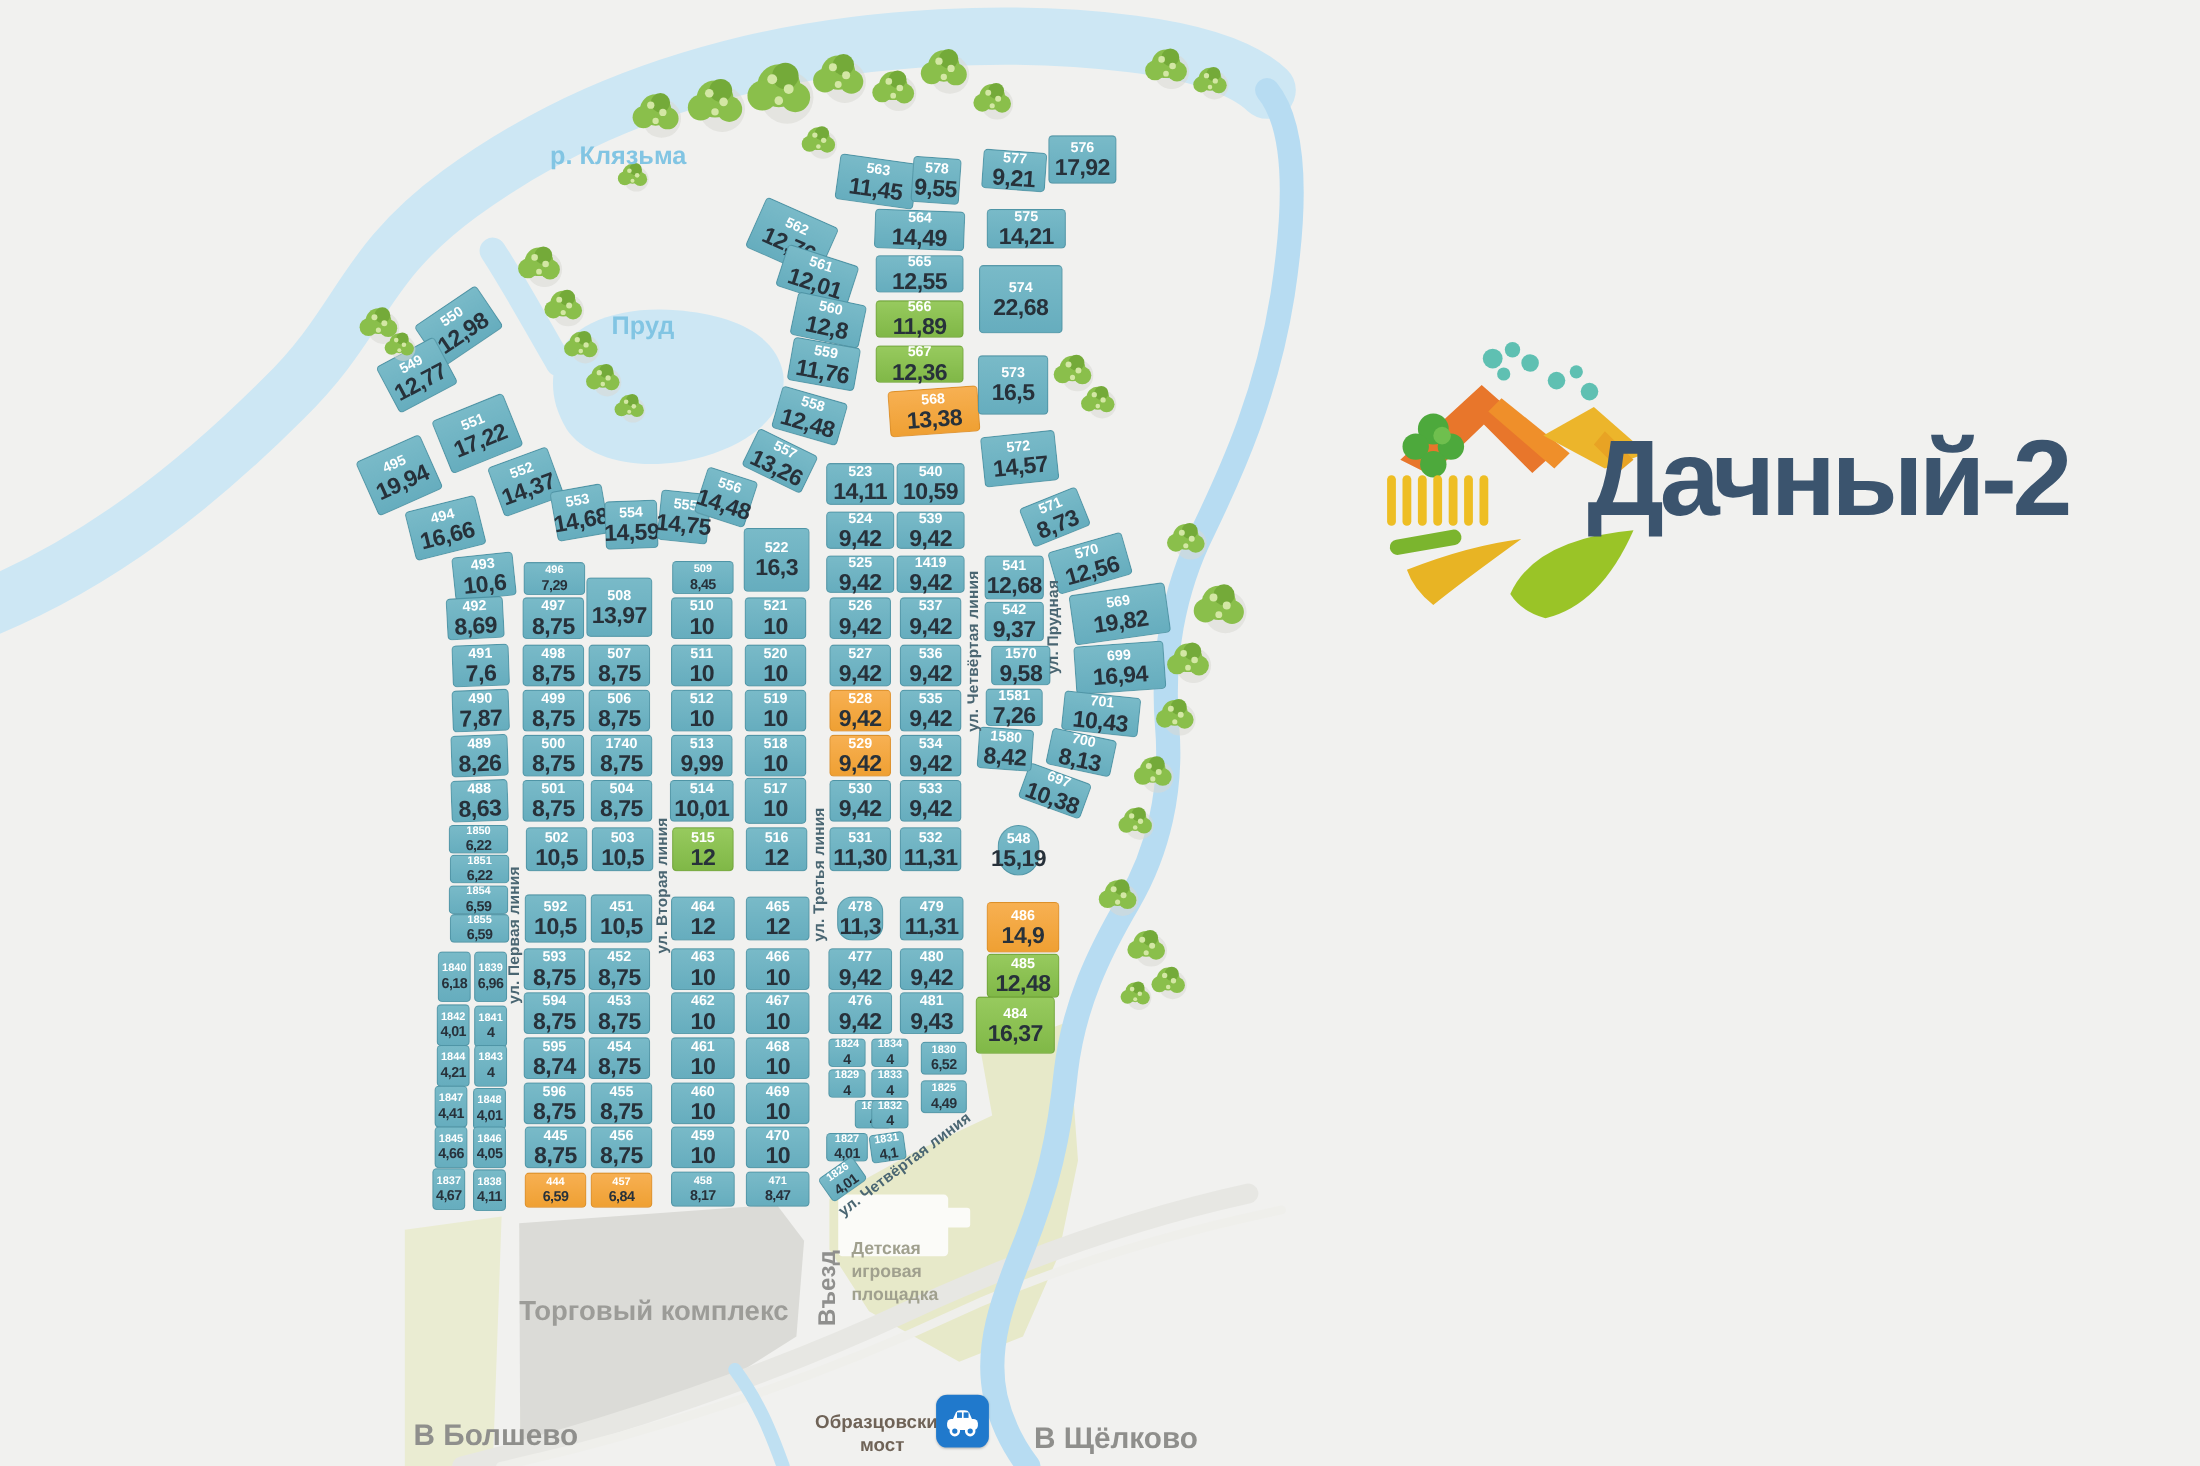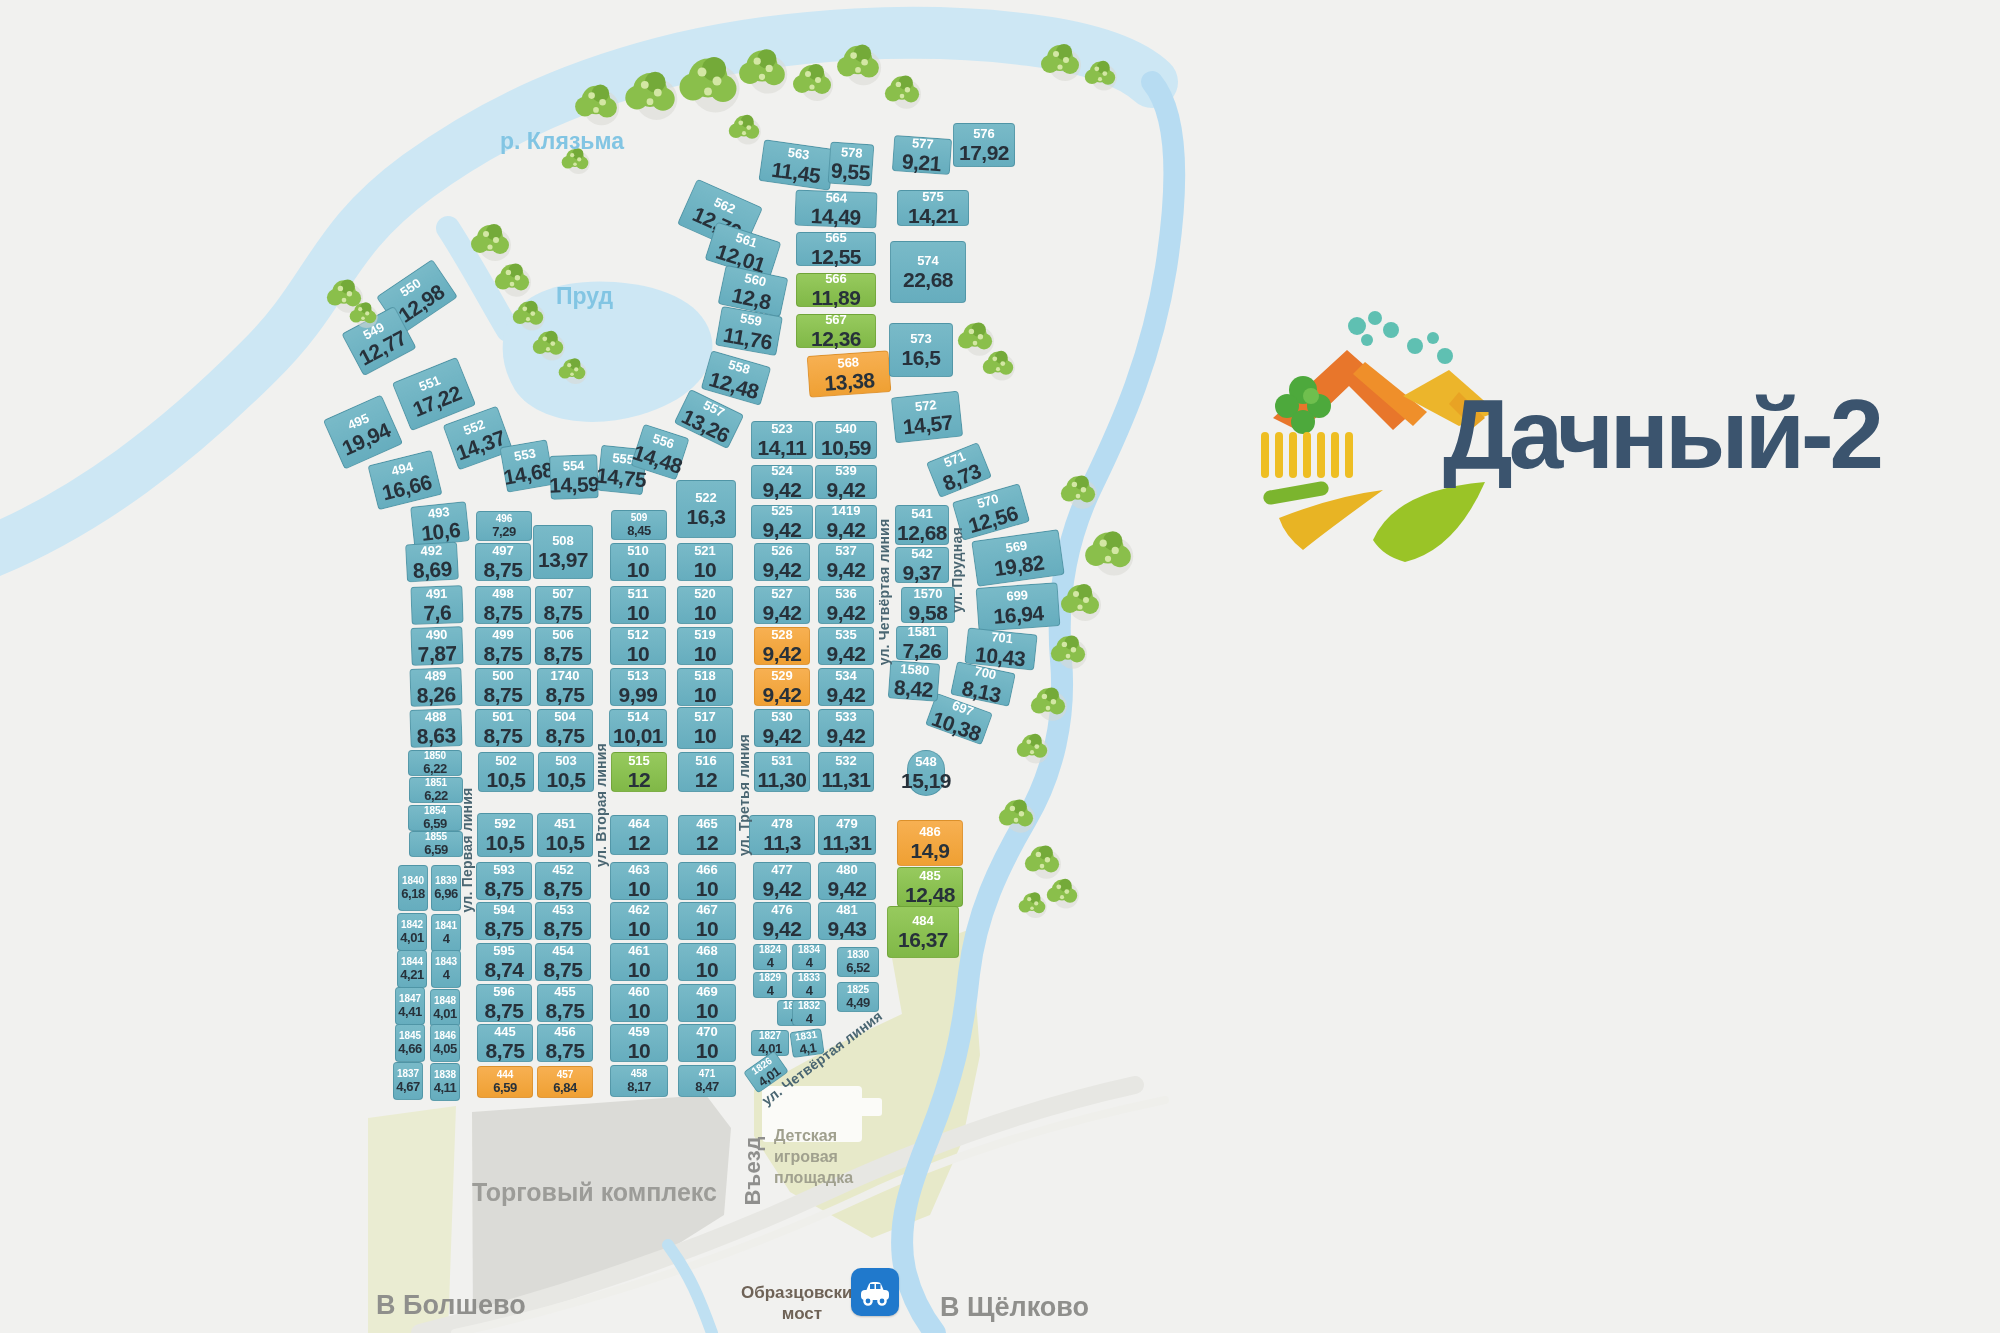--- a/index.html
+++ b/index.html
@@ -460,21 +460,21 @@
         <span class="area">10,5</span>
       </div>
       <div class="plot t" style="left: 639px; top: 835px; width: 58px; height: 40px;">
         <span class="num">464</span>
         <span class="area">12</span>
       </div>
       <div class="plot t" style="left: 707px; top: 835px; width: 58px; height: 40px;">
         <span class="num">465</span>
         <span class="area">12</span>
       </div>
-      <div class="plot t" style="left: 782px; top: 835px; width: 66px; height: 40px;">
+      <div class="plot t" style="left: 782px; top: 835px; width: 42px; height: 40px; border-radius: 14px;">
         <span class="num">478</span>
         <span class="area">11,3</span>
       </div>
       <div class="plot t" style="left: 847px; top: 835px; width: 58px; height: 40px;">
         <span class="num">479</span>
         <span class="area">11,31</span>
       </div>
       <div class="plot o" style="left: 930px; top: 843px; width: 66px; height: 46px;">
         <span class="num">486</span>
         <span class="area">14,9</span>

